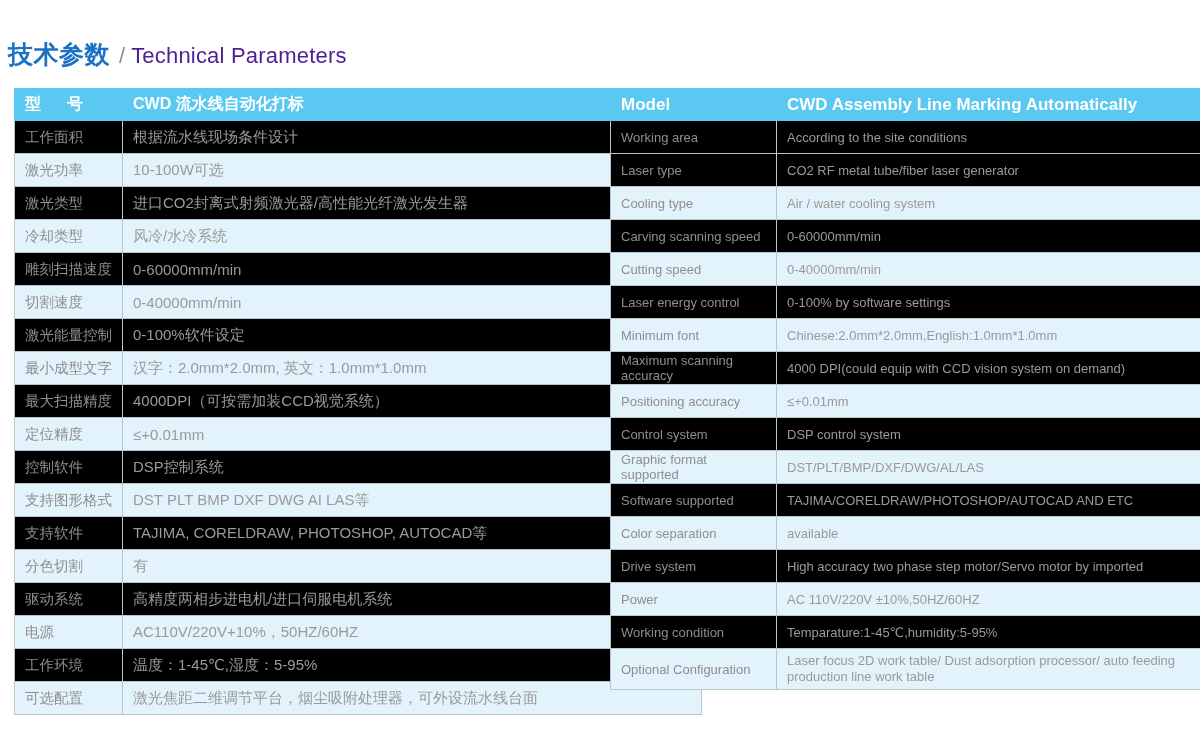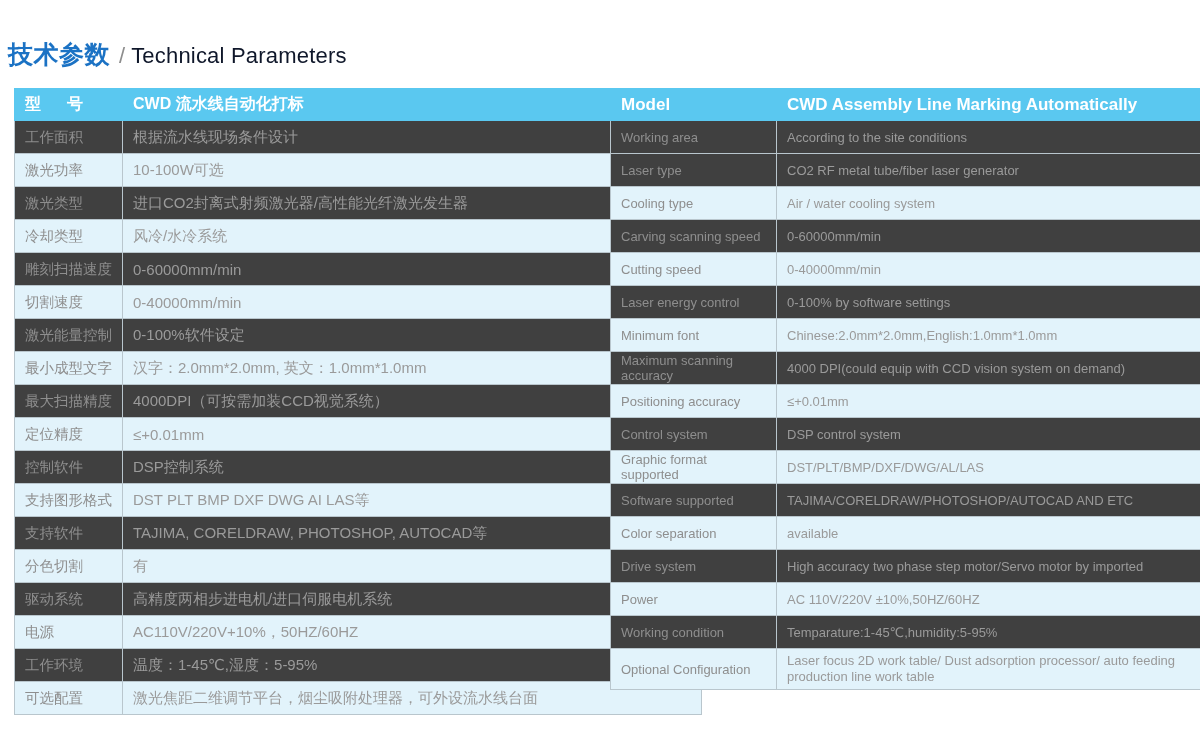--- a/index.html
+++ b/index.html
@@ -30,21 +30,21 @@
     letter-spacing: 0.5px;
   }
   .title-sep {
     font-size: 22px;
     color: #8d8d8d;
     margin: 0 6px 0 9px;
     font-weight: 400;
   }
   .title-en {
     font-size: 22px;
-    color: #0f172a;
+    color: #4c1d95;
     font-weight: 400;
     letter-spacing: 0.2px;
   }
 
   
   .spec-table {
     position: absolute;
     top: 88px;
     border-collapse: collapse;
     table-layout: fixed;
@@ -82,21 +82,21 @@
     font-weight: bold;
   }
   #table-right thead th.th-val {
     font-size: 17px;
     font-weight: bold;
   }
 
   
   .spec-table tbody tr { height: 33px; }
   .spec-table tbody tr.alt td { background: #e2f3fb; }
-  .spec-table tbody tr.plain td { background: #404040; }
+  .spec-table tbody tr.plain td { background: #000000; }
 
   .spec-table tbody td {
     color: #9a9a9a;
   }
 
   #table-left  .col-key { width: 108px; }
   #table-right .col-key { width: 166px; }
 
   #table-left tbody td.cell-key { font-size: 14.5px; color: #8e8e8e; }
   #table-left tbody td.cell-val { font-size: 15px; color: #9a9a9a; }

